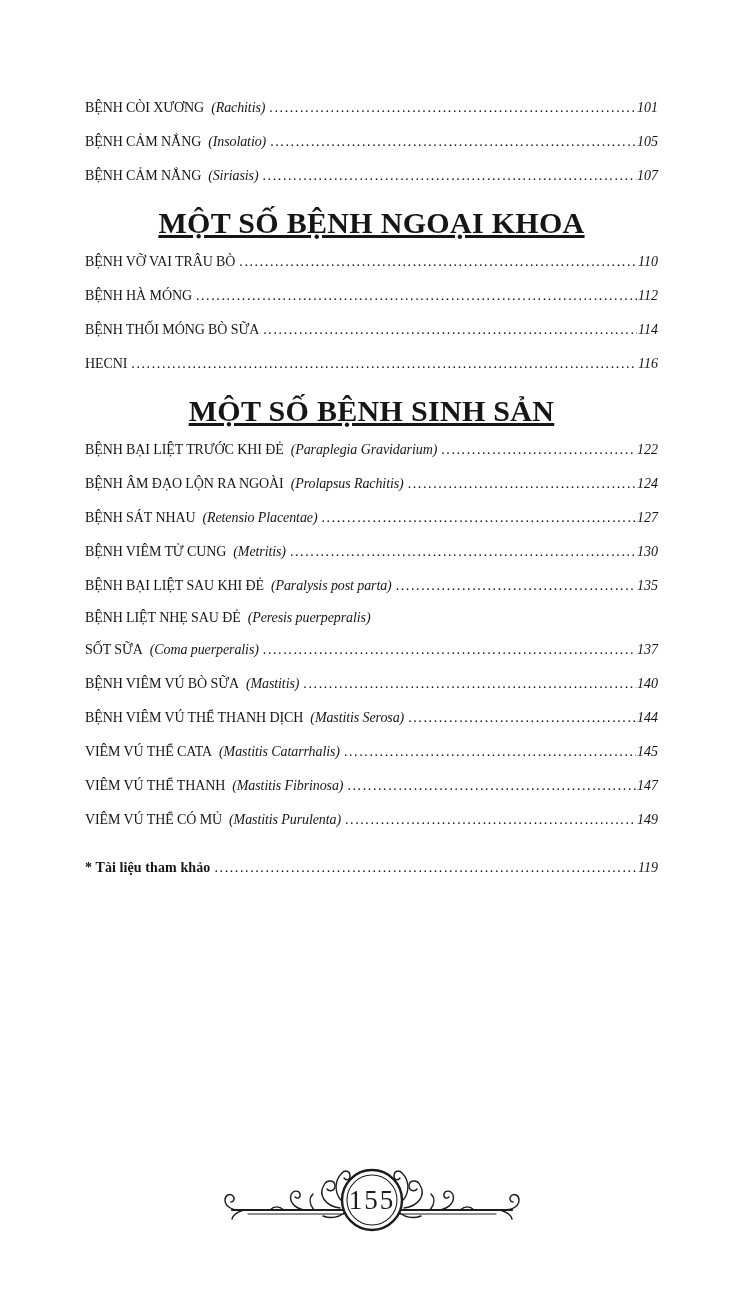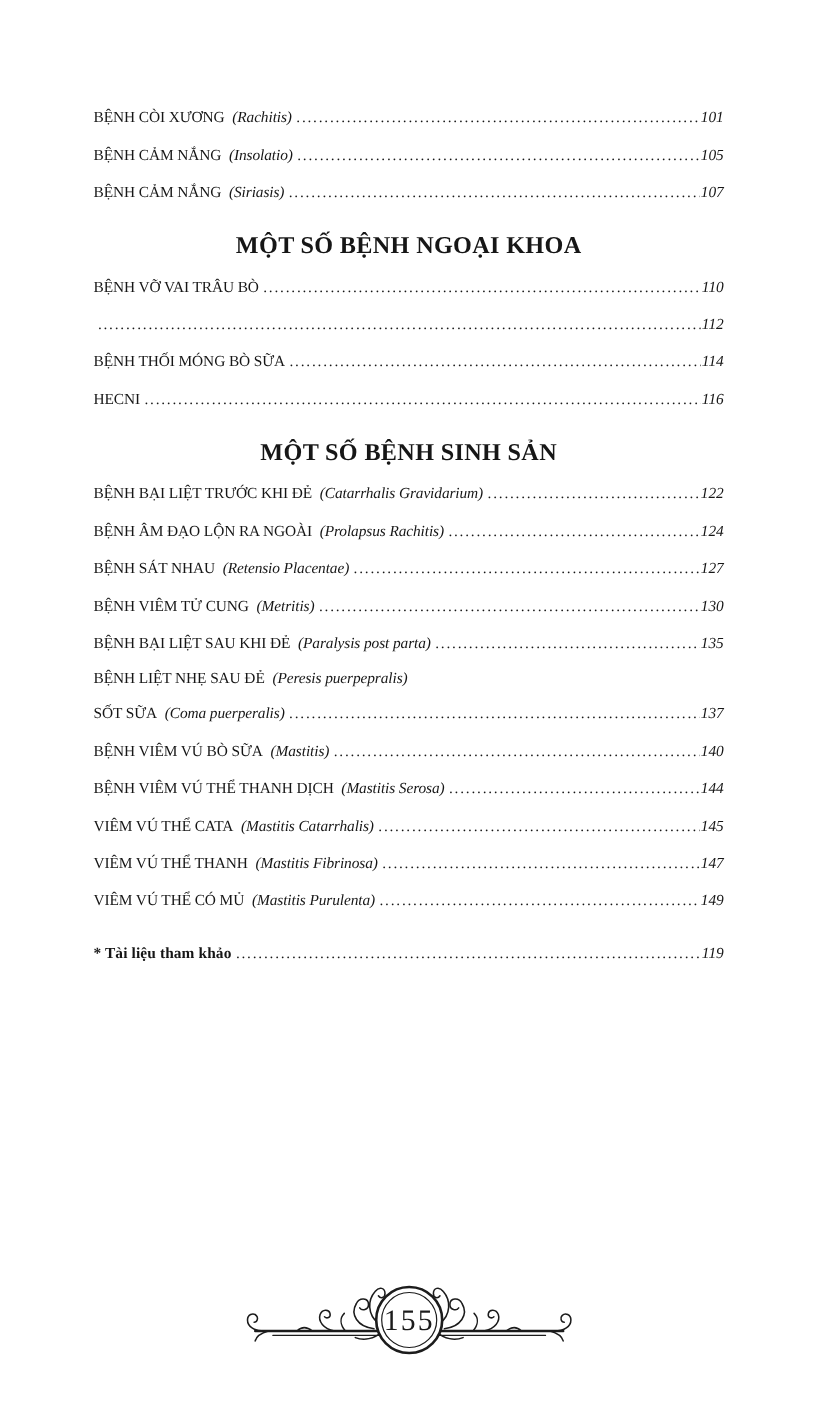--- a/index.html
+++ b/index.html
@@ -20,22 +20,23 @@
   .row .latin{flex:0 0 auto;font-style:italic;padding-left:7px;letter-spacing:-0.1px;}
   .row .dots{flex:1 1 auto;min-width:4px;overflow:hidden;padding:0 2px 0 4px;}
   .row .dots::after{
     content:"........................................................................................................................................................................................";
     letter-spacing:1.6px;
   }
   .row .pageno{flex:0 0 auto;padding-left:1px;font-style:italic;}
   .row.continued{line-height:30px;}
   .section-heading{
     font-weight:bold;text-align:center;
-    font-size:22px;line-height:28px;margin:16px 0 8px;
+    font-size:30px;line-height:28px;margin:16px 0 8px;
     letter-spacing:0.3px;
+    text-decoration:underline;
   }
   .reference{margin-top:14px;}
   .reference .title{letter-spacing:0.1px;font-weight:bold;}
   .footer-ornament{
     position:absolute;top:1158px;left:50%;transform:translateX(-50%);
     width:300px;height:84px;
   }
   .footer-ornament svg{display:block;}
 </style>
 </head>
@@ -61,37 +62,38 @@
         <span class="dots"></span>
         <span class="pageno">107</span>
       </div>
       <div class="section-heading">MỘT SỐ BỆNH NGOẠI KHOA</div>
       <div class="row">
         <span class="title">BỆNH VỠ VAI TRÂU BÒ</span>
         <span class="dots"></span>
         <span class="pageno">110</span>
       </div>
       <div class="row">
+        <span class="title">BỆNH HÀ MÓNG</span>
         <span class="dots"></span>
         <span class="pageno">112</span>
       </div>
       <div class="row">
         <span class="title">BỆNH THỐI MÓNG BÒ SỮA</span>
         <span class="dots"></span>
         <span class="pageno">114</span>
       </div>
       <div class="row">
         <span class="title">HECNI</span>
         <span class="dots"></span>
         <span class="pageno">116</span>
       </div>
       <div class="section-heading">MỘT SỐ BỆNH SINH SẢN</div>
       <div class="row">
         <span class="title">BỆNH BẠI LIỆT TRƯỚC KHI ĐẺ</span>
-        <span class="latin">(Catarrhalis Gravidarium)</span>
+        <span class="latin">(Paraplegia Gravidarium)</span>
         <span class="dots"></span>
         <span class="pageno">122</span>
       </div>
       <div class="row">
         <span class="title">BỆNH ÂM ĐẠO LỘN RA NGOÀI</span>
         <span class="latin">(Prolapsus Rachitis)</span>
         <span class="dots"></span>
         <span class="pageno">124</span>
       </div>
       <div class="row">

